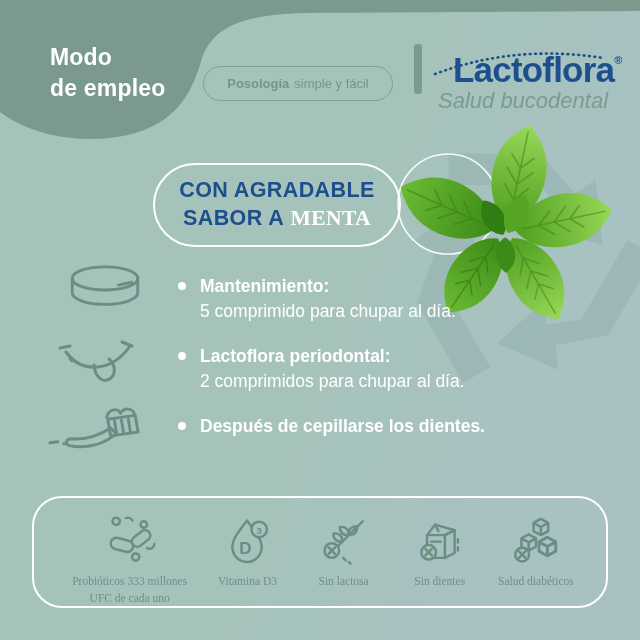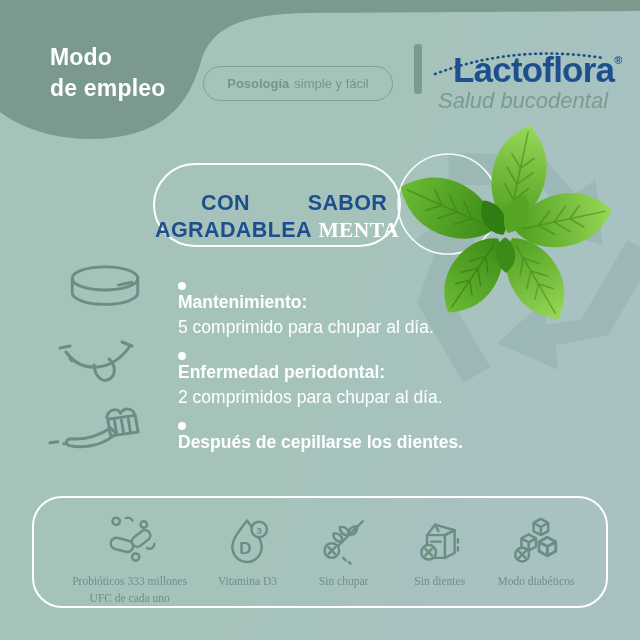--- a/index.html
+++ b/index.html
@@ -29,32 +29,32 @@
   .brand{left:414px;top:40px;z-index:3;width:212px;}
   .brand-bar{position:absolute;left:0;top:4px;width:8px;height:50px;background:#7b9a90;border-radius:3px;}
   .brand-arc{position:absolute;left:17px;top:2px;}
   .brand-name{position:absolute;left:39px;top:12px;color:#1d4e8e;font-size:35px;font-weight:bold;letter-spacing:-.8px;line-height:1;}
   .brand-reg{font-size:11px;vertical-align:18px;letter-spacing:0;}
   .brand-tagline{position:absolute;left:24px;top:48px;color:#7b9a90;font-size:22px;font-style:italic;}
 
   
   .flavor-pill{
     left:153px;top:163px;width:244px;height:80px;border:2px solid #ffffff;border-radius:42px;
-    display:flex;flex-direction:row;align-items:flex-end;justify-content:center;
+    display:flex;flex-direction:column;align-items:center;justify-content:center;
     z-index:3;font-weight:bold;font-size:21.5px;letter-spacing:.4px;line-height:1.28;
     color:#1d4e8e;text-align:center;
   }
   .flavor-highlight{color:#ffffff;font-family:Liberation Serif, serif;}
 
   
   .decor-right{left:372px;top:92px;z-index:2;}
 
   
   .instr-icon{z-index:3;}
-  .instr-row{left:178px;width:350px;display:flex;z-index:3;color:#ffffff;font-size:17.5px;line-height:1.42;flex-direction:column;}
+  .instr-row{left:178px;width:350px;display:flex;z-index:3;color:#ffffff;font-size:17.5px;line-height:1.42;}
   .instr-row .dot{width:8px;height:8px;border-radius:50%;background:#ffffff;margin:8px 14px 0 0;flex:none;}
   .instr-title{font-weight:bold;}
   .row-1{top:274px;} .row-2{top:344px;} .row-3{top:414px;}
   .icon-1{left:62px;top:263px;} .icon-2{left:58px;top:338px;} .icon-3{left:48px;top:406px;}
 
   
   .features-box{
     left:32px;top:496px;width:576px;height:112px;border:2px solid #ffffff;border-radius:30px;
     box-sizing:border-box;display:flex;justify-content:space-between;align-items:flex-start;
     padding:16px 22px 0 26px;z-index:3;
@@ -182,21 +182,21 @@
     <span class="dot"></span>
     <div>
       <div class="instr-title">Mantenimiento:</div>
       <div class="instr-desc">5 comprimido para chupar al día.</div>
     </div>
   </div>
 
   <div class="abs instr-row row-2">
     <span class="dot"></span>
     <div>
-      <div class="instr-title">Enfermedad periodontal:</div>
+      <div class="instr-title">Lactoflora periodontal:</div>
       <div class="instr-desc">2 comprimidos para chupar al día.</div>
     </div>
   </div>
 
   <div class="abs instr-row row-3">
     <span class="dot"></span>
     <div>
       <div class="instr-title">Después de cepillarse los dientes.</div>
       <div class="instr-desc"></div>
     </div>
@@ -232,21 +232,21 @@
       <svg width="52" height="52" viewBox="0 0 64 64" fill="none" stroke="#6a8d84" stroke-width="3" stroke-linecap="round" stroke-linejoin="round">
         <path d="M20,44 L48,16"></path>
         <path d="M48,16 l7,-7 M43,21 l7,-7"></path>
         <path d="M38,26 c-7,1 -11,-3 -11,-10 c7,-1 11,3 11,10 Z"></path>
         <path d="M38,26 c-1,-7 3,-11 10,-11 c1,7 -3,11 -10,11 Z"></path>
         <path d="M30,34 c-7,1 -11,-3 -11,-10 c7,-1 11,3 11,10 Z"></path>
         <circle cx="17" cy="45" r="9" fill="#a7c3bc"></circle>
         <path d="M13,41 l8,8 M21,41 l-8,8"></path>
         <path d="M31,54 l3,3 M38,59 l2,2"></path>
       </svg>
-      <div class="feature-label">Sin chupar</div>
+      <div class="feature-label">Sin lactosa</div>
     </div>
 
     <div class="feature">
       <svg width="52" height="52" viewBox="0 0 64 64" fill="none" stroke="#6a8d84" stroke-width="3" stroke-linecap="round" stroke-linejoin="round">
         <path d="M16,26 H38 V54 H16 Z"></path>
         <path d="M38,26 L50,20 V48 L38,54"></path>
         <path d="M16,26 L26,13 L50,20 L38,26"></path>
         <path d="M26,13 L30,21"></path>
         <path d="M21,34 H33"></path>
         <path d="M54,31 V35 M54,41 V45"></path>
@@ -263,21 +263,21 @@
         </g>
         <g transform="translate(23,35)">
           <path d="M0,-10 L9,-5 L9,5 L0,10 L-9,5 L-9,-5 Z M-9,-5 L0,0 L9,-5 M0,0 V10"></path>
         </g>
         <g transform="translate(46,40) scale(1.15)">
           <path d="M0,-10 L9,-5 L9,5 L0,10 L-9,5 L-9,-5 Z M-9,-5 L0,0 L9,-5 M0,0 V10"></path>
         </g>
         <circle cx="15" cy="50" r="8.5" fill="#a7c3bc"></circle>
         <path d="M11,46 l8,8 M19,46 l-8,8"></path>
       </svg>
-      <div class="feature-label">Modo diabéticos</div>
+      <div class="feature-label">Salud diabéticos</div>
     </div>
 
   </div>
 
   <div class="abs flavor-pill">
     <div>CON AGRADABLE</div>
     <div><span>SABOR A</span>&nbsp;<span class="flavor-highlight">MENTA</span></div>
   </div>
 
 </div>

